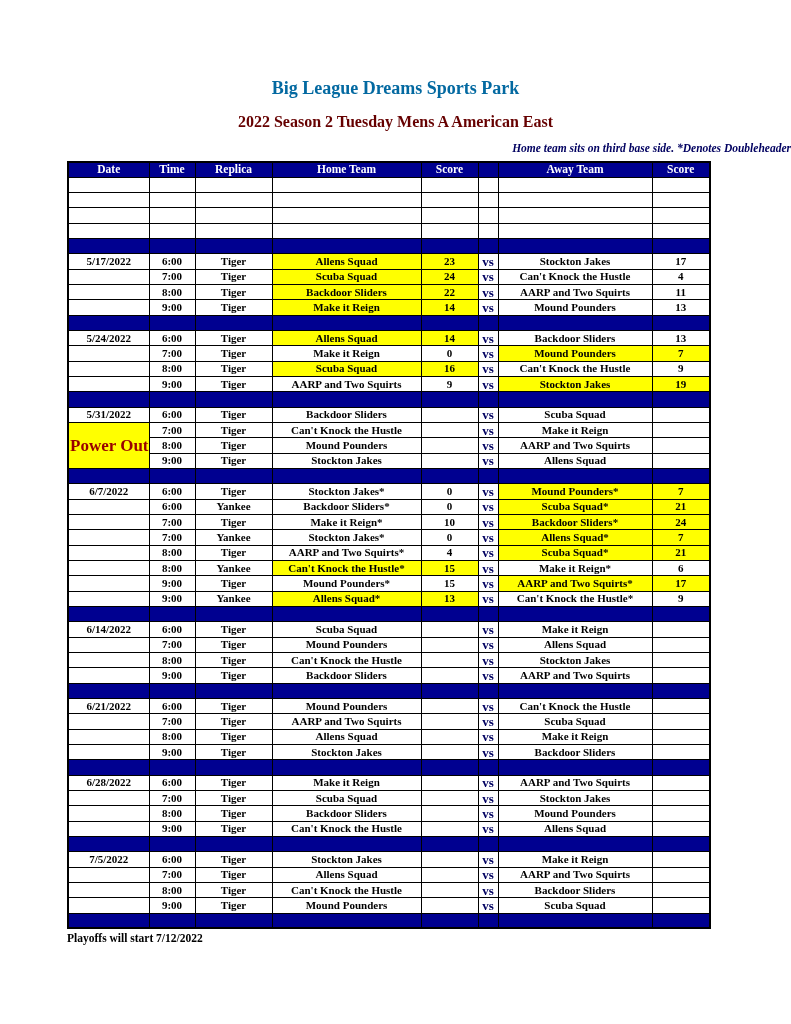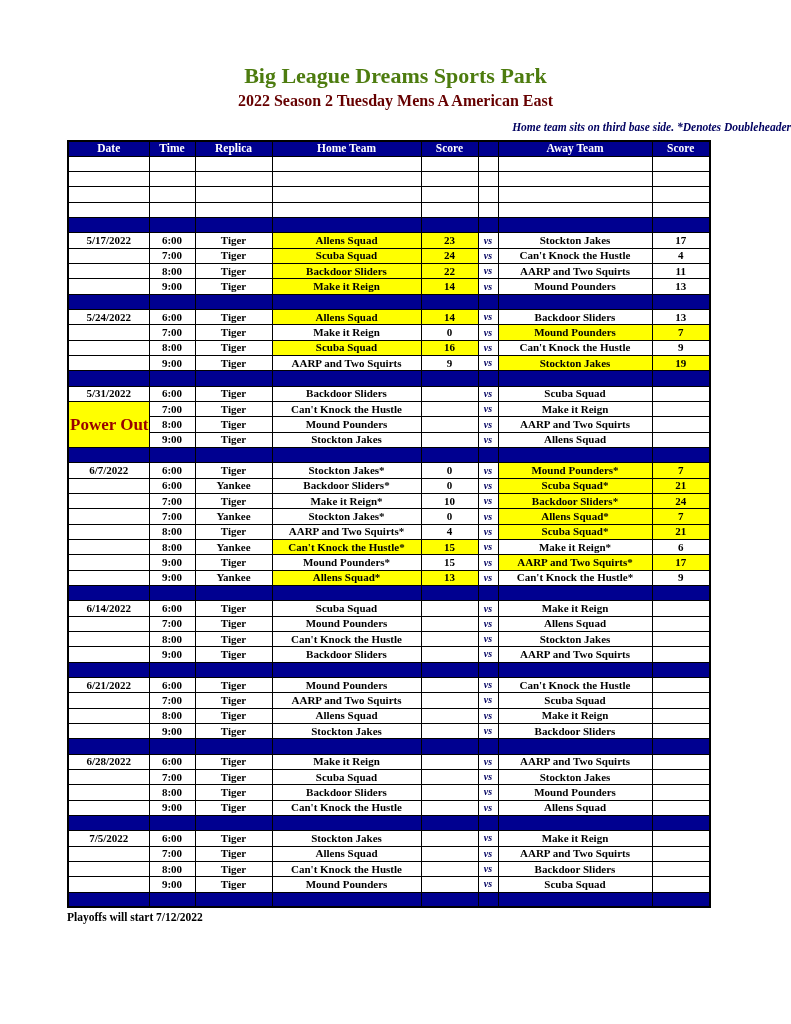--- a/index.html
+++ b/index.html
@@ -11,22 +11,22 @@
   }
   *{box-sizing:border-box;}
   html,body{margin:0;padding:0;}
   body{
     width:791px;height:1024px;
     background:#ffffff;
     font-family:"Liberation Serif", serif;
   }
   .page{width:791px;height:1024px;padding-top:64px;}
   .title{
-    text-align:center;font-size:22px;font-weight:bold;color:#4d7c0f;
-    margin:0;line-height:24px;
+    text-align:center;font-size:18px;font-weight:bold;color:#0369a1;
+    margin:12px;line-height:24px;
   }
   .subtitle{
     text-align:center;font-size:16px;font-weight:bold;color:var(--maroon);
     margin:3px 0 10px 0;line-height:19px;
   }
   .note-line{
     text-align:right;font-size:11.5px;font-weight:bold;font-style:italic;
     color:var(--note-blue);margin:5px 0 0 0;line-height:14px;
   }
   table.sched{
@@ -54,22 +54,21 @@
     background:var(--navy);
     color:#fff;
     font-size:11.5px;
   }
   .sched tr.sep-row td{
     background:var(--navy);
     border-color:#000;
   }
   .sched td.win{background:var(--yellow);}
   .sched td.vs{
-    font-size:10px;
-    font-style:italic;
+    font-size:13px;
     color:var(--note-blue);
   }
   .sched td.note-cell{
     background:var(--yellow);
     color:var(--po-red);
     font-size:17px;
     margin-left:40px;
   }
   .footer{
     margin:3px 0 12px 67px;

